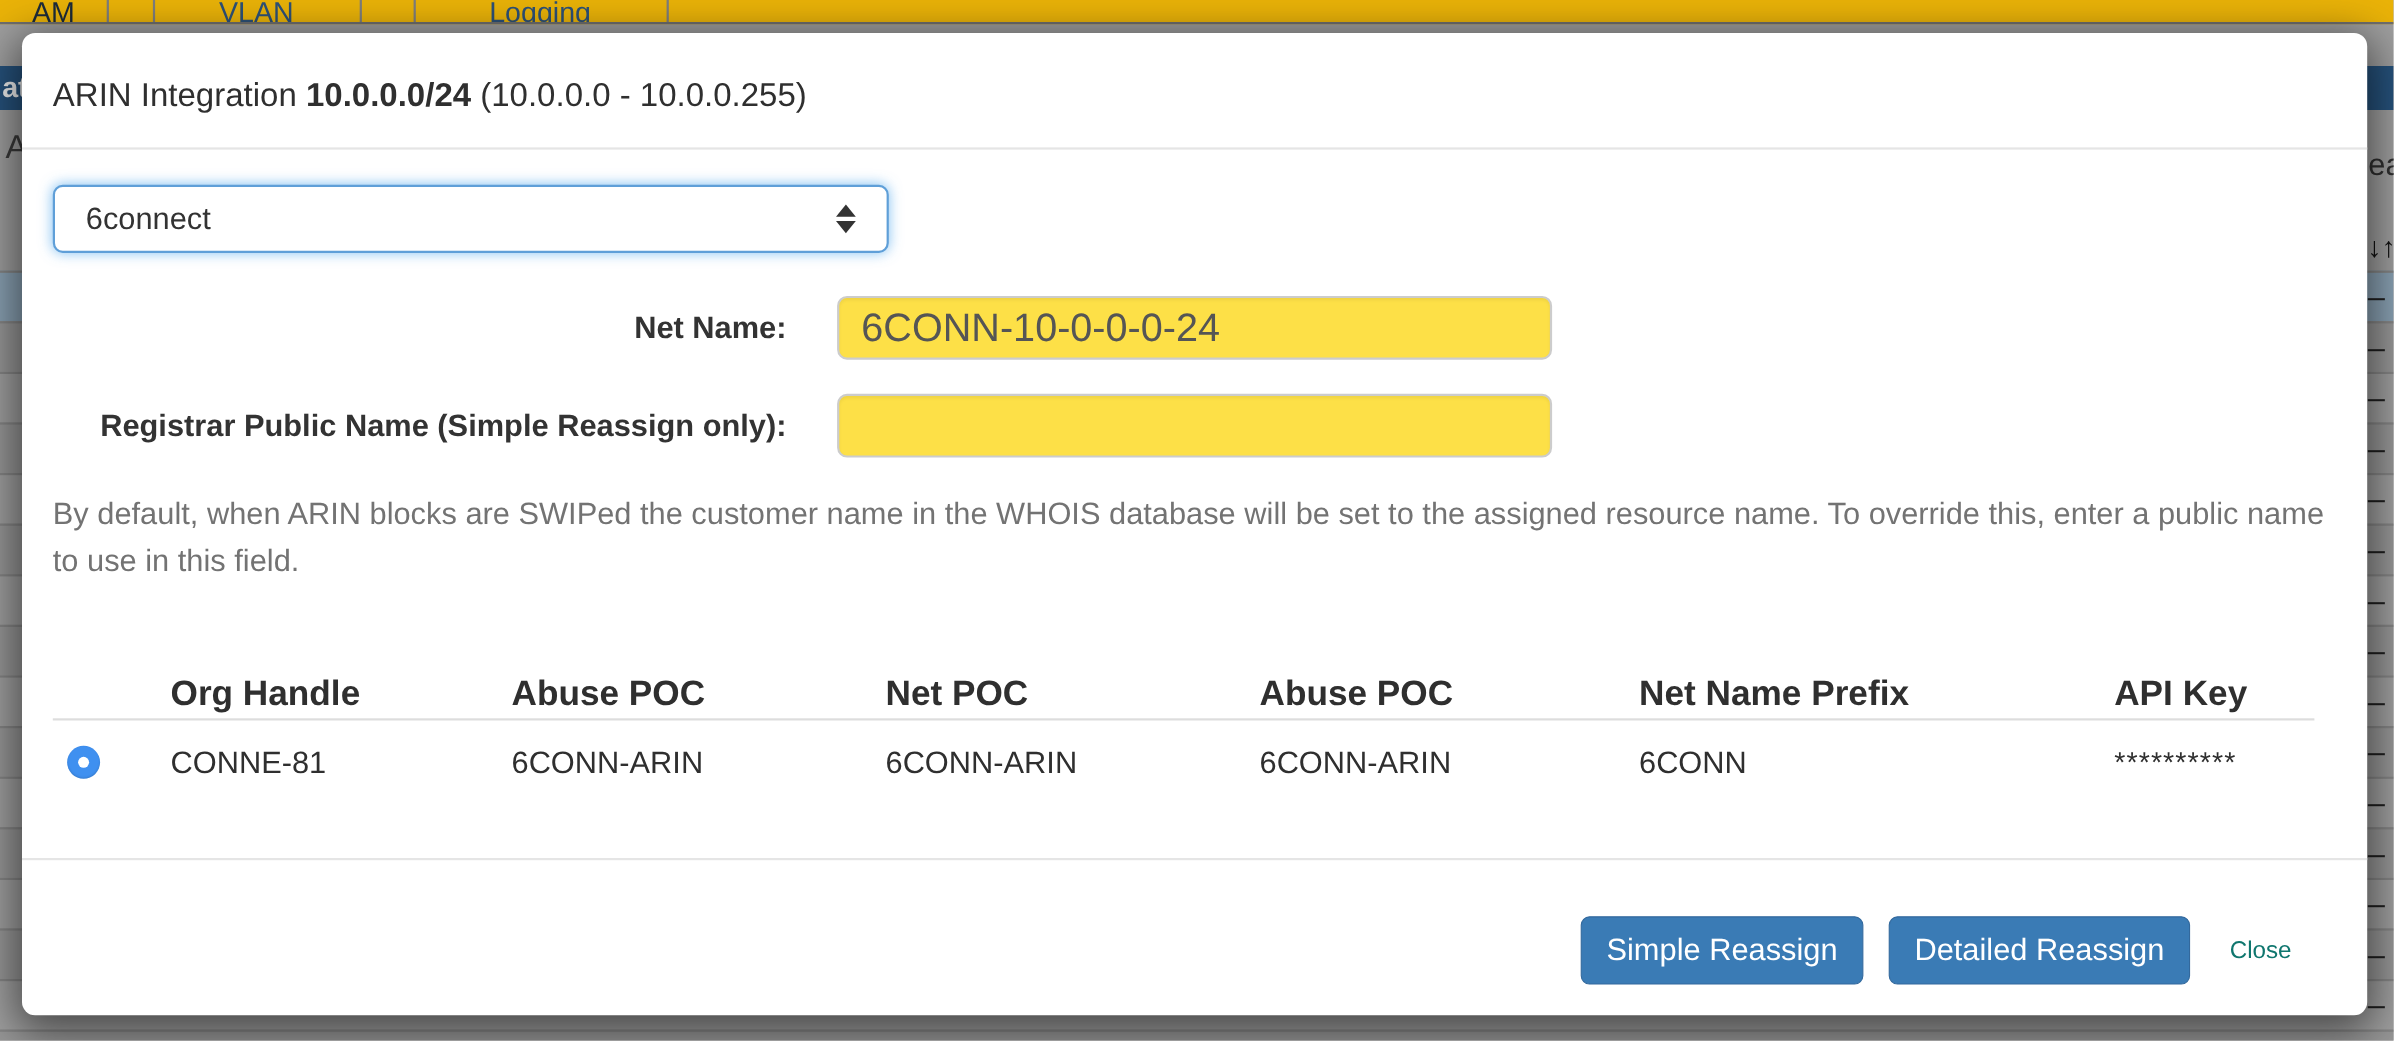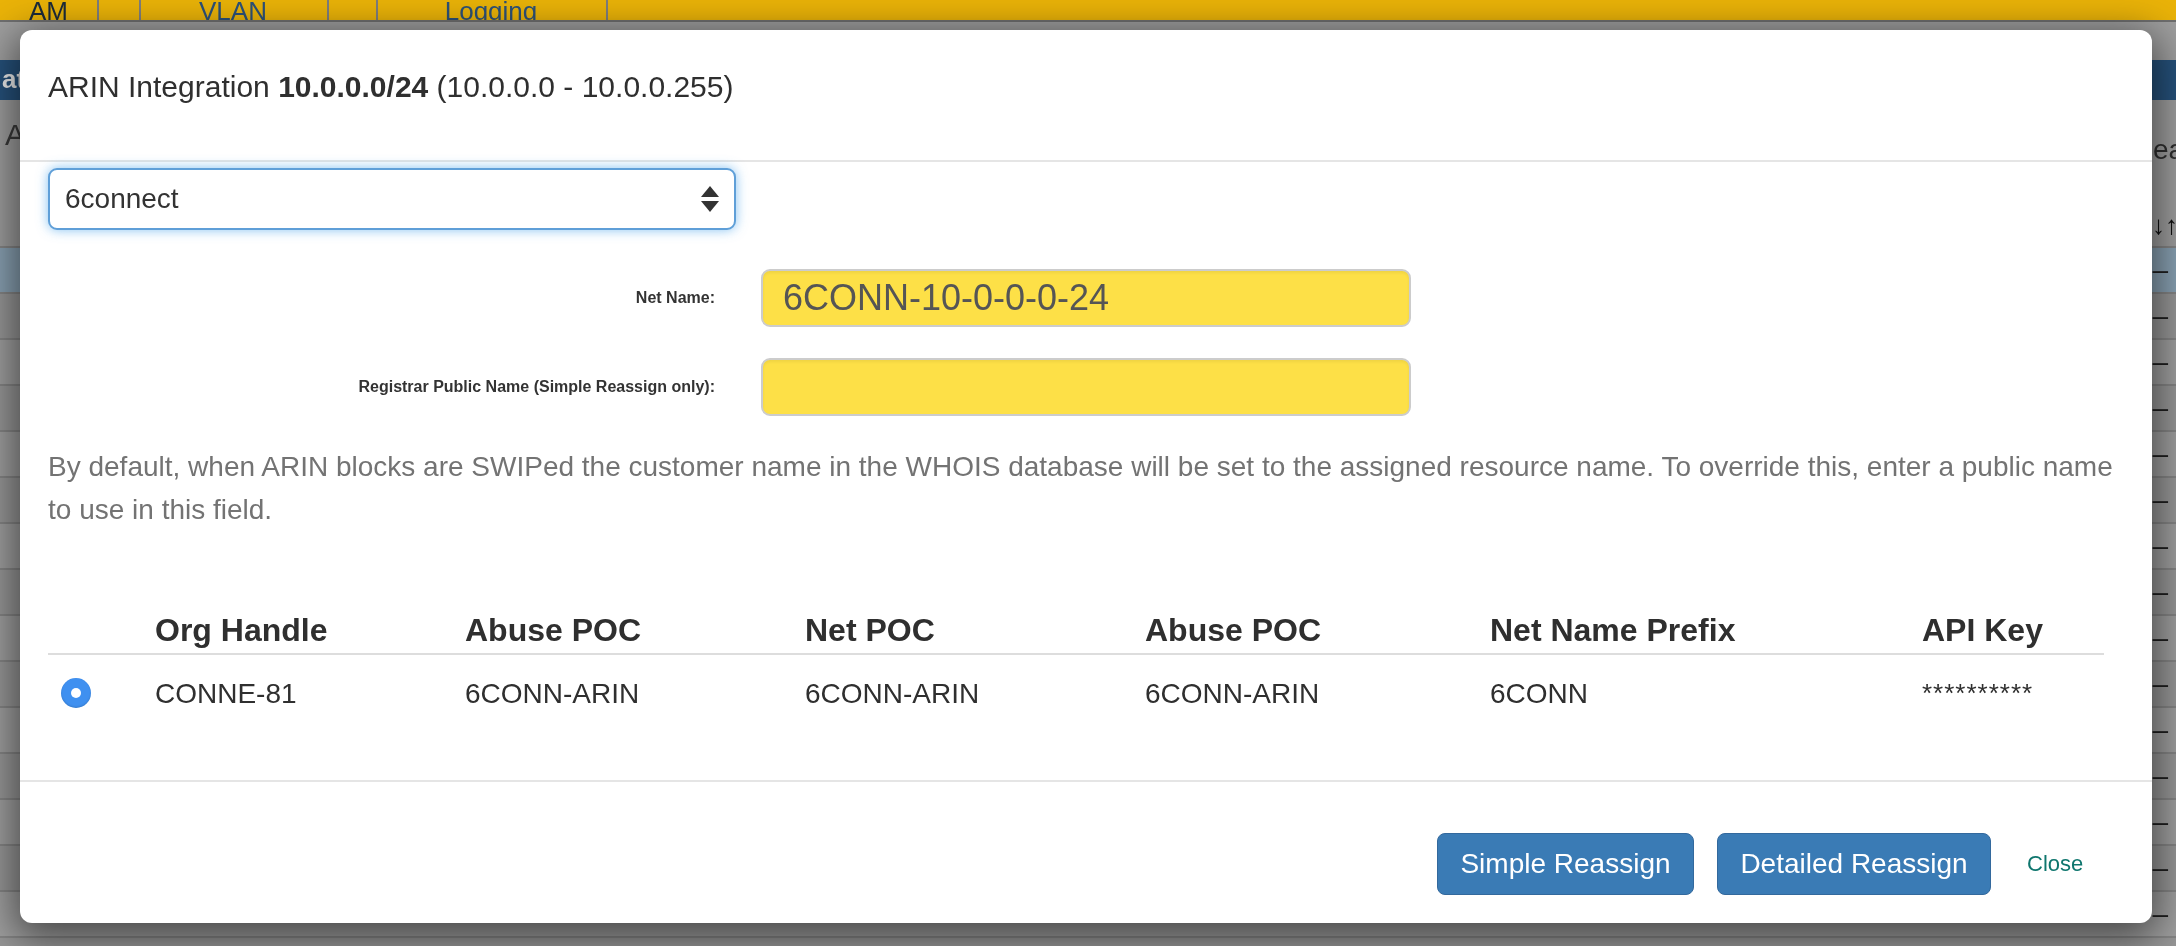--- a/index.html
+++ b/index.html
@@ -18,33 +18,33 @@
   .bg-frag-a { position:absolute; left:5px; top:118px; font-size:30px; color:#3a3a3a; }
   .bg-frag-ea { position:absolute; left:2153px; top:134px; font-size:28px; color:#2f2f2f; white-space:nowrap; }
   .bg-sort { position:absolute; left:2152px; top:210px; font-size:26px; font-weight:bold; color:#111; white-space:nowrap; }
   .bg-rows { position:absolute; left:0; top:246px; width:2176px; }
   .bg-row { width:2176px; height:46px; border-top:2px solid #868686; background:#a0a0a0; font-size:28px; color:#1f1f1f; text-align:right; padding-right:8px; line-height:44px; }
   .bg-row:nth-child(even) { background:#989898; }
   .bg-row.hl { background:#8aa2b4; }
 
   
   .modal { position:absolute; left:20px; top:30px; width:2132px; height:893px; background:#ffffff; border-radius:12px; box-shadow:0 10px 40px 6px rgba(0,0,0,0.55); }
-  .m-header { position:absolute; left:0; top:0; width:100%; height:132px; border-bottom:2px solid #e5e5e5; }
+  .m-header { position:absolute; left:0; top:0; width:100%; height:106px; border-bottom:2px solid #e5e5e5; }
   .m-title { position:absolute; left:28px; top:40px; font-size:30px; color:#2f2f2f; white-space:nowrap; }
   .m-title .seg-plain { font-weight:400; }
   .m-title .seg-bold { font-weight:700; }
 
-  .m-select { position:absolute; left:28px; top:138px; width:688px; height:62px; background:#fff; border:2px solid #5f9fd8; border-radius:9px; box-shadow:0 0 12px rgba(82,168,236,0.7); display:flex; align-items:center; padding:0 15px; cursor:pointer; }
+  .m-select { position:absolute; left:28px; top:138px; width:760px; height:62px; background:#fff; border:2px solid #5f9fd8; border-radius:9px; box-shadow:0 0 12px rgba(82,168,236,0.7); display:flex; align-items:center; padding:0 28px; cursor:pointer; }
   .m-select .val { font-size:28px; color:#333; flex:1; }
   .m-select .arrows { display:flex; flex-direction:column; gap:4px; align-items:center; }
   .m-select .arrows i { display:block; width:0; height:0; border-left:9px solid transparent; border-right:9px solid transparent; }
   .m-select .arrows i.up { border-bottom:11px solid #333; }
   .m-select .arrows i.down { border-top:11px solid #333; }
 
-  .f-label { position:absolute; left:28px; width:667px; text-align:right; font-size:16px; font-weight:bold; color:#333; line-height:58px; }
+  .f-label { position:absolute; left:28px; width:667px; text-align:right; font-size:28px; font-weight:bold; color:#333; line-height:58px; }
   .f-input { position:absolute; left:741px; width:650px; height:58px; background:#fde047; border:2px solid #cccccc; border-radius:9px; font-size:36px; color:#555; padding:0 20px; box-shadow:inset 0 2px 3px rgba(0,0,0,0.06); font-family:"Liberation Sans","DejaVu Sans",sans-serif; outline:none; }
   .fr1 { top:239px; } .fr2 { top:328px; }
 
   .m-desc { position:absolute; left:28px; top:415px; width:2076px; font-size:28px; line-height:43px; color:#737373; }
 
   .m-thead span { position:absolute; top:582px; font-size:32px; font-weight:bold; color:#2f2f2f; white-space:nowrap; }
   .m-tdivider { position:absolute; left:28px; top:623px; width:2056px; height:2px; background:#dddddd; }
   .m-trow span { position:absolute; top:648px; font-size:28px; color:#2f2f2f; white-space:nowrap; }
   .c0 { left:135px; } .c1 { left:445px; } .c2 { left:785px; } .c3 { left:1125px; } .c4 { left:1470px; } .c5 { left:1885px;margin-left:17px; }
   .m-trow .api { font-size:26px; letter-spacing:1px; }

